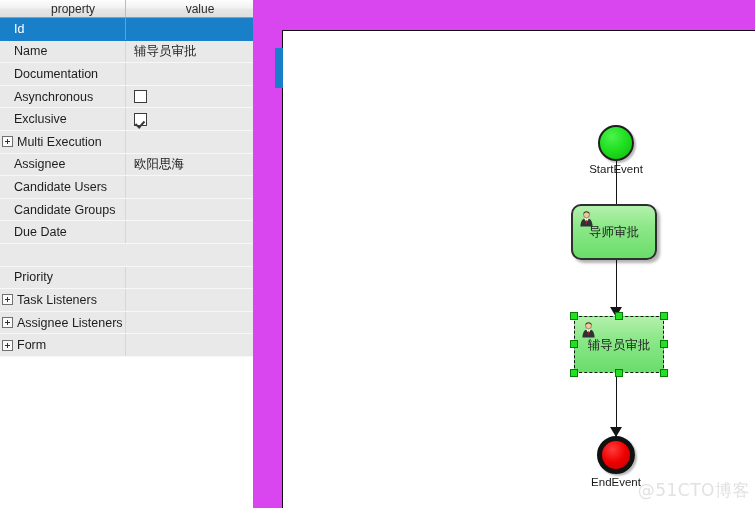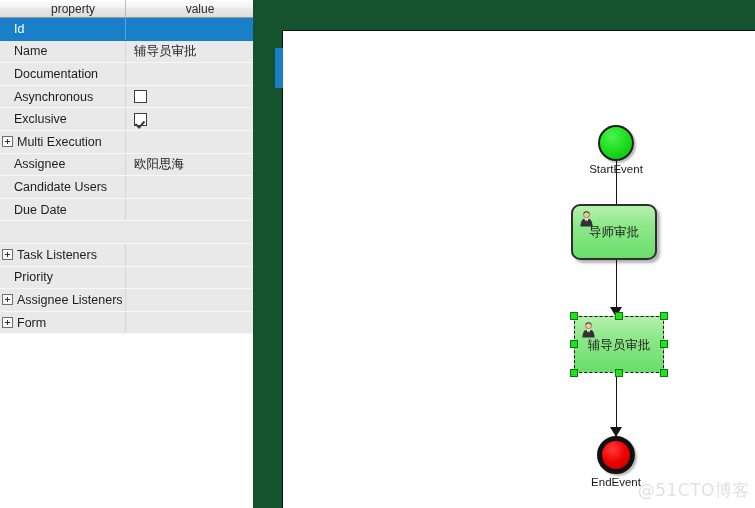--- a/index.html
+++ b/index.html
@@ -128,21 +128,21 @@
     border: solid #3a3a3a;
     border-width: 0 2px 2px 0;
     transform: rotate(42deg);
   }
 
   
   #diagram-area {
     position: absolute;
     left: 253px; top: 0;
     width: 502px; height: 508px;
-    background: #14532d;
+    background: #d946ef;
     overflow: hidden;
   }
   #canvas-white {
     position: absolute;
     left: 29px; top: 30px;
     right: 0; bottom: 0;
     background: #ffffff;
     border-top: 1px solid #111;
     border-left: 1px solid #111;
     box-sizing: border-box;
@@ -298,43 +298,47 @@
     <div class="prop-row">
       <div class="cell-name">Assignee</div>
       <div class="cell-value">欧阳思海</div>
     </div>
 
     <div class="prop-row">
       <div class="cell-name">Candidate Users</div>
       <div class="cell-value"></div>
     </div>
 
+    <div class="prop-row">
+      <div class="cell-name">Candidate Groups</div>
+      <div class="cell-value"></div>
+    </div>
 
     <div class="prop-row">
       <div class="cell-name">Due Date</div>
       <div class="cell-value"></div>
     </div>
 
     <div class="prop-row">
+      <div class="cell-value"></div>
+    </div>
+
+    <div class="prop-row">
+      <div class="cell-name">Priority</div>
       <div class="cell-value"></div>
     </div>
 
     <div class="prop-row tree">
       <div class="cell-name">
         <span class="expander"></span>
         <span>Task Listeners</span>
       </div>
       <div class="cell-value"></div>
     </div>
 
-    <div class="prop-row">
-      <div class="cell-name">Priority</div>
-      <div class="cell-value"></div>
-    </div>
-
     <div class="prop-row tree">
       <div class="cell-name">
         <span class="expander"></span>
         <span>Assignee Listeners</span>
       </div>
       <div class="cell-value"></div>
     </div>
 
     <div class="prop-row tree">
       <div class="cell-name">
@@ -361,21 +365,21 @@
 
     <div class="connector" style="left:333px; top:342px; height:66px;"></div>
     <div class="arrowhead" style="left:333px; top:396px;"></div>
 
     <div class="node" id="start-event" style="left:315px; top:94px;">
       <div class="event-circle"></div>
       <div class="event-label">StartEvent</div>
     </div>
 
     <div class="node" style="left:288px; top:173px; width:86px; height:56px;">
-      <div class="task-box plain" style="width:86px; height:56px;border-radius:9px;">
+      <div class="task-box plain" style="width:86px; height:56px;">
         <span class="user-icon">
           <svg width="17" height="17" viewBox="0 0 17 17" xmlns="http://www.w3.org/2000/svg">
             <ellipse cx="8.5" cy="4.6" rx="3.0" ry="3.2" fill="#f0c89a" stroke="#5a4328" stroke-width="0.5"></ellipse>
             <path d="M5.4 4.0 Q8.5 0.4 11.6 4.0 Q11.6 2.1 8.5 1.6 Q5.4 2.1 5.4 4.0Z" fill="#2b2b2b"></path>
             <path d="M2.4 16.6 Q2.8 9.5 6.2 8.4 L8.5 12.0 L10.8 8.4 Q14.2 9.5 14.6 16.6 Z" fill="#2f3136"></path>
             <path d="M6.2 8.4 L8.5 12.0 L10.8 8.4 L9.6 7.8 L8.5 9.4 L7.4 7.8 Z" fill="#f2f2f2"></path>
             <path d="M8.2 9.9 L8.8 9.9 L9.1 13.6 L8.5 14.3 L7.9 13.6 Z" fill="#9c2020"></path>
           </svg>
         </span>
         <div class="task-label">导师审批</div>

